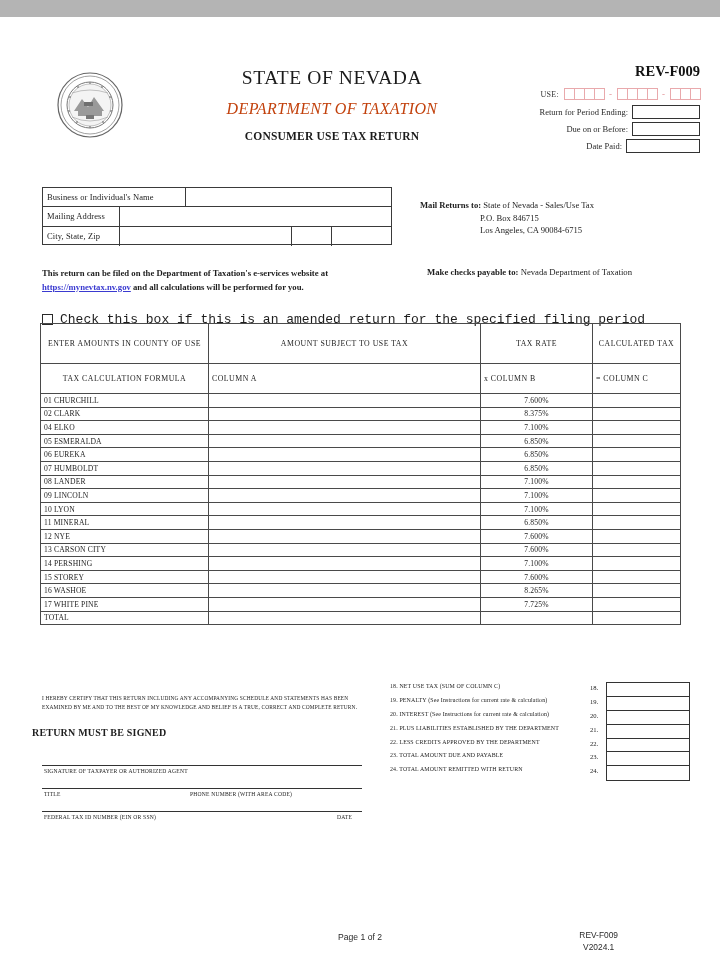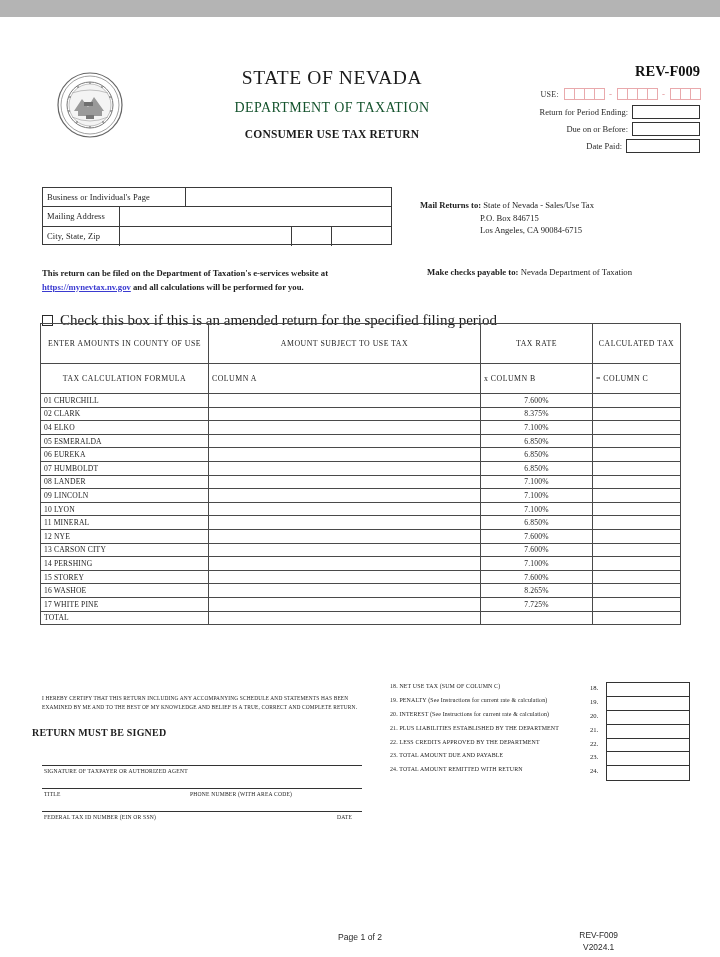--- a/index.html
+++ b/index.html
@@ -31,21 +31,21 @@
   .seal {
     position: absolute; left: 44px; top: 14px;
     width: 68px; height: 68px;
   }
   .seal svg { display:block; }
   .title-block {
     position: absolute; left: 150px; top: 10px; width: 340px;
     text-align: center;
   }
   .t1 { font-size: 19.5px; letter-spacing: .6px; color:#1b1b1b; }
-  .t2 { font-size: 14px; letter-spacing: .4px; margin-top: 11px; color:#14532d;}
+  .t2 { font-size: 16px; letter-spacing: .4px; margin-top: 11px; color:#c2410c;font-style:italic;}
   .t3 { font-size: 11.5px; font-weight: bold; margin-top: 12px; letter-spacing:.2px; color:#1b1b1b;}
 
   .revno {
     position: absolute; right: 8px; top: 6px;
     font-size: 14.5px; font-weight: bold; color:#111;
     font-family: "Liberation Serif", serif;
   }
 
   .usebox {
     position: absolute; right: 8px; top: 31px;
@@ -101,21 +101,21 @@
   .eserv a { color: #3a3ad0; text-decoration: underline; }
   .checks {
     position: absolute; left: 415px; top: 240px;
     font-size: 8.7px; color:#1d1d1d;
   }
   .checks b { font-weight: bold; }
 
   
   .amend { position: absolute; left: 30px; top: 285px; display:flex; align-items:center; }
   .cbox { width: 11px; height: 11px; border: 1.4px solid #2a2a2a; background:#fff; margin-right: 7px; }
-  .amend-label { font-size: 15px; color:#1d1d1d; }
+  .amend-label { font-size: 13px; color:#1d1d1d;font-family:Liberation Mono, monospace; }
 
   
   .tbl {
     position: absolute; left: 28px; top: 296px;
     width: 640px;
     border-collapse: collapse;
     table-layout: fixed;
   }
   .tbl td {
     border: 1px solid #4a4a4a;
@@ -270,21 +270,21 @@
       </div>
       <div class="dline">
         <span class="dlabel">Date Paid:</span>
         <span class="dfield wide"></span>
       </div>
     </div>
   </div>
 
   <div class="bizbox">
     <div class="bizrow" style="top:0">
-      <span class="bizlabel">Business or Individual's Page</span>
+      <span class="bizlabel">Business or Individual's Name</span>
       <span class="vsep" style="left:142px"></span>
       <span style="position:absolute;left:143px;top:0;right:0;height:100%;"></span>
     </div>
     <div class="bizrow" style="top:19.3px">
       <span class="bizlabel">Mailing Address</span>
       <span class="vsep" style="left:76px"></span>
       <span style="position:absolute;left:77px;top:0;right:0;height:100%;"></span>
     </div>
     <div class="bizrow" style="top:38.6px">
       <span class="bizlabel">City, State, Zip</span>

